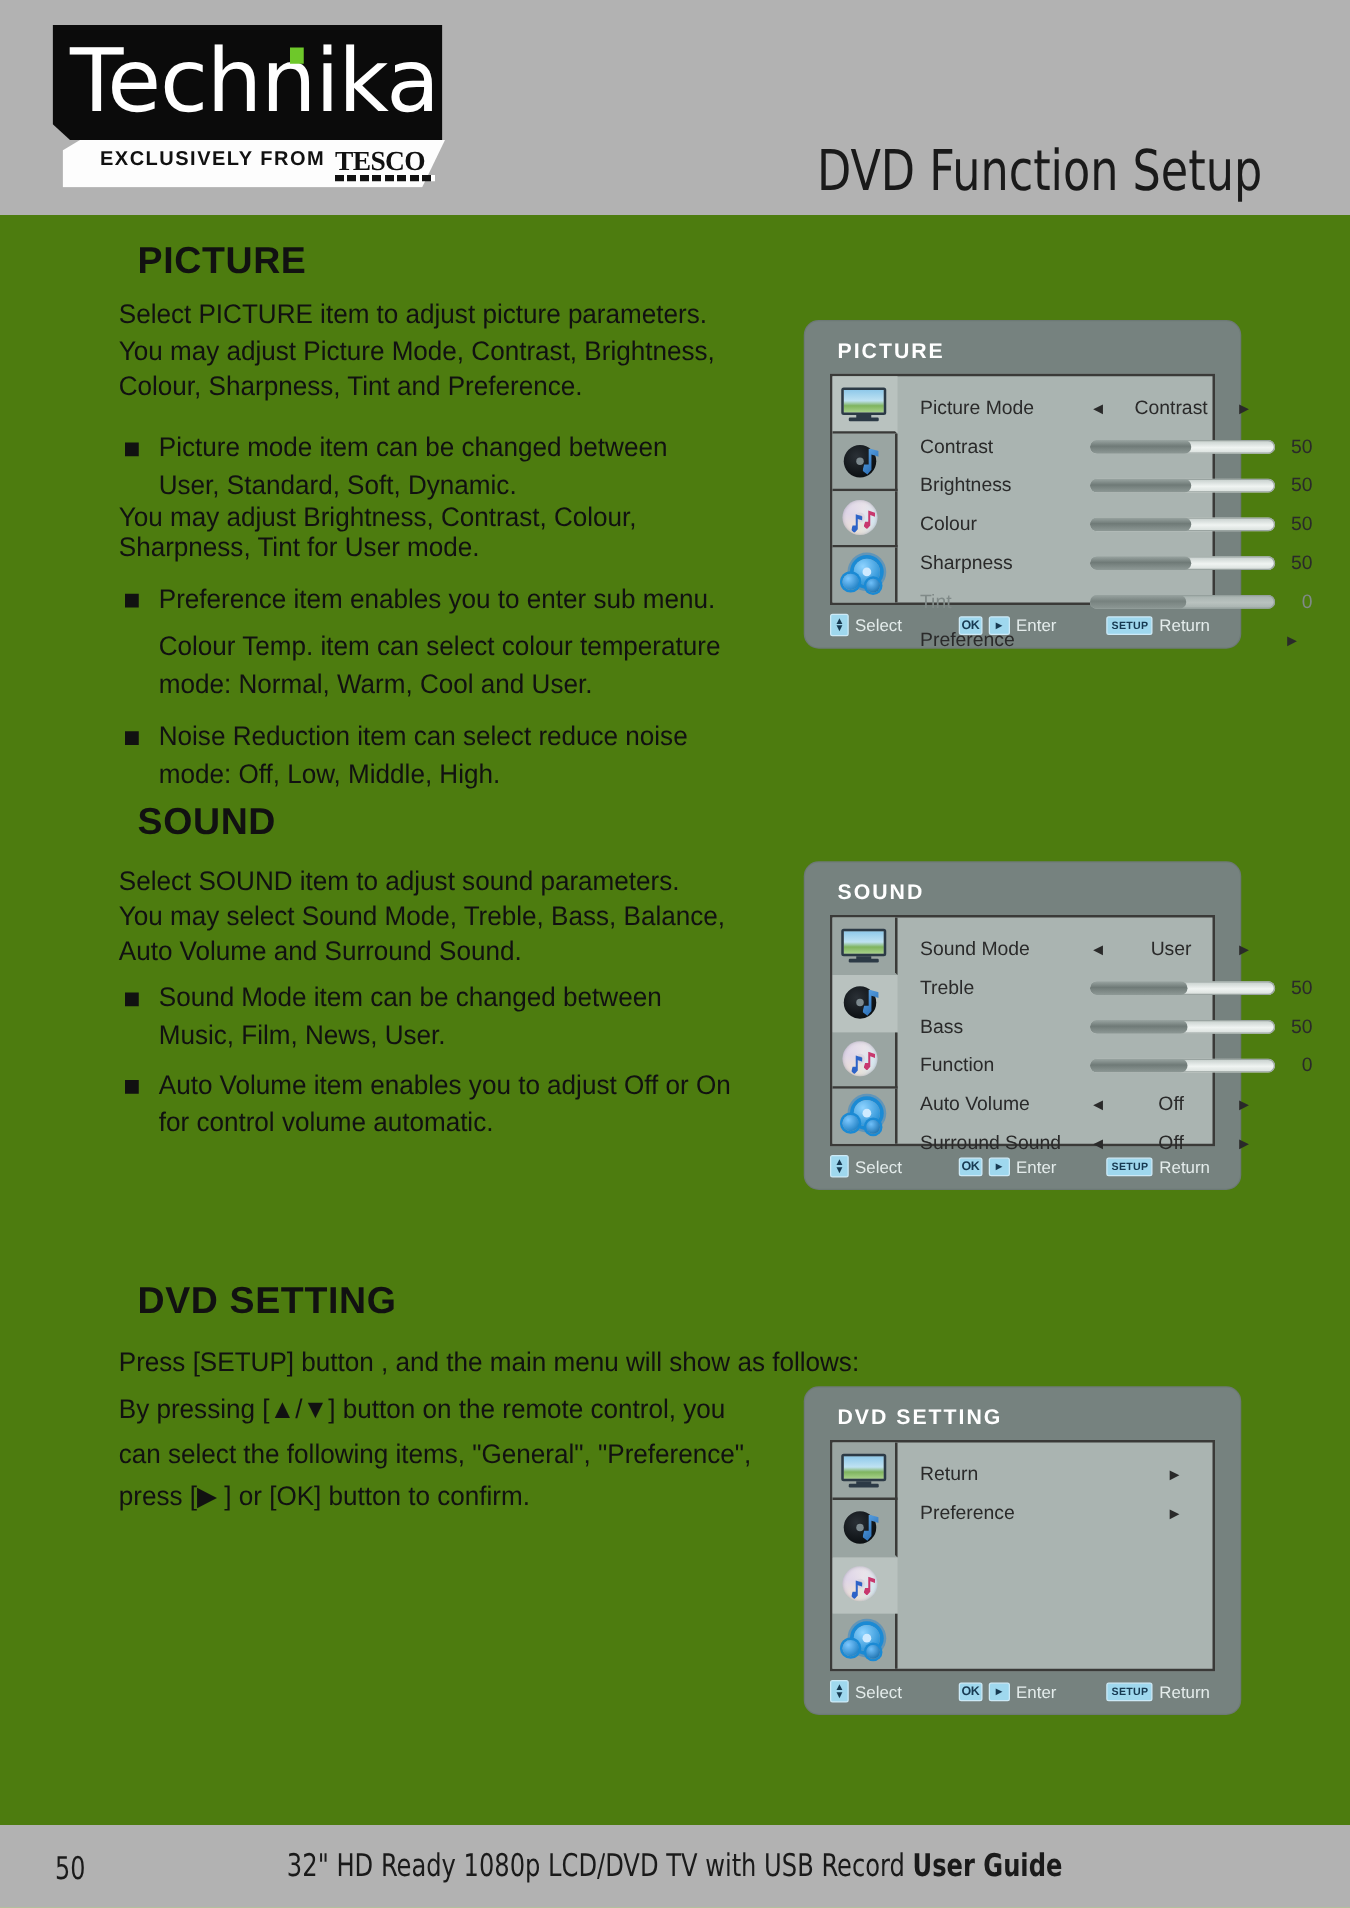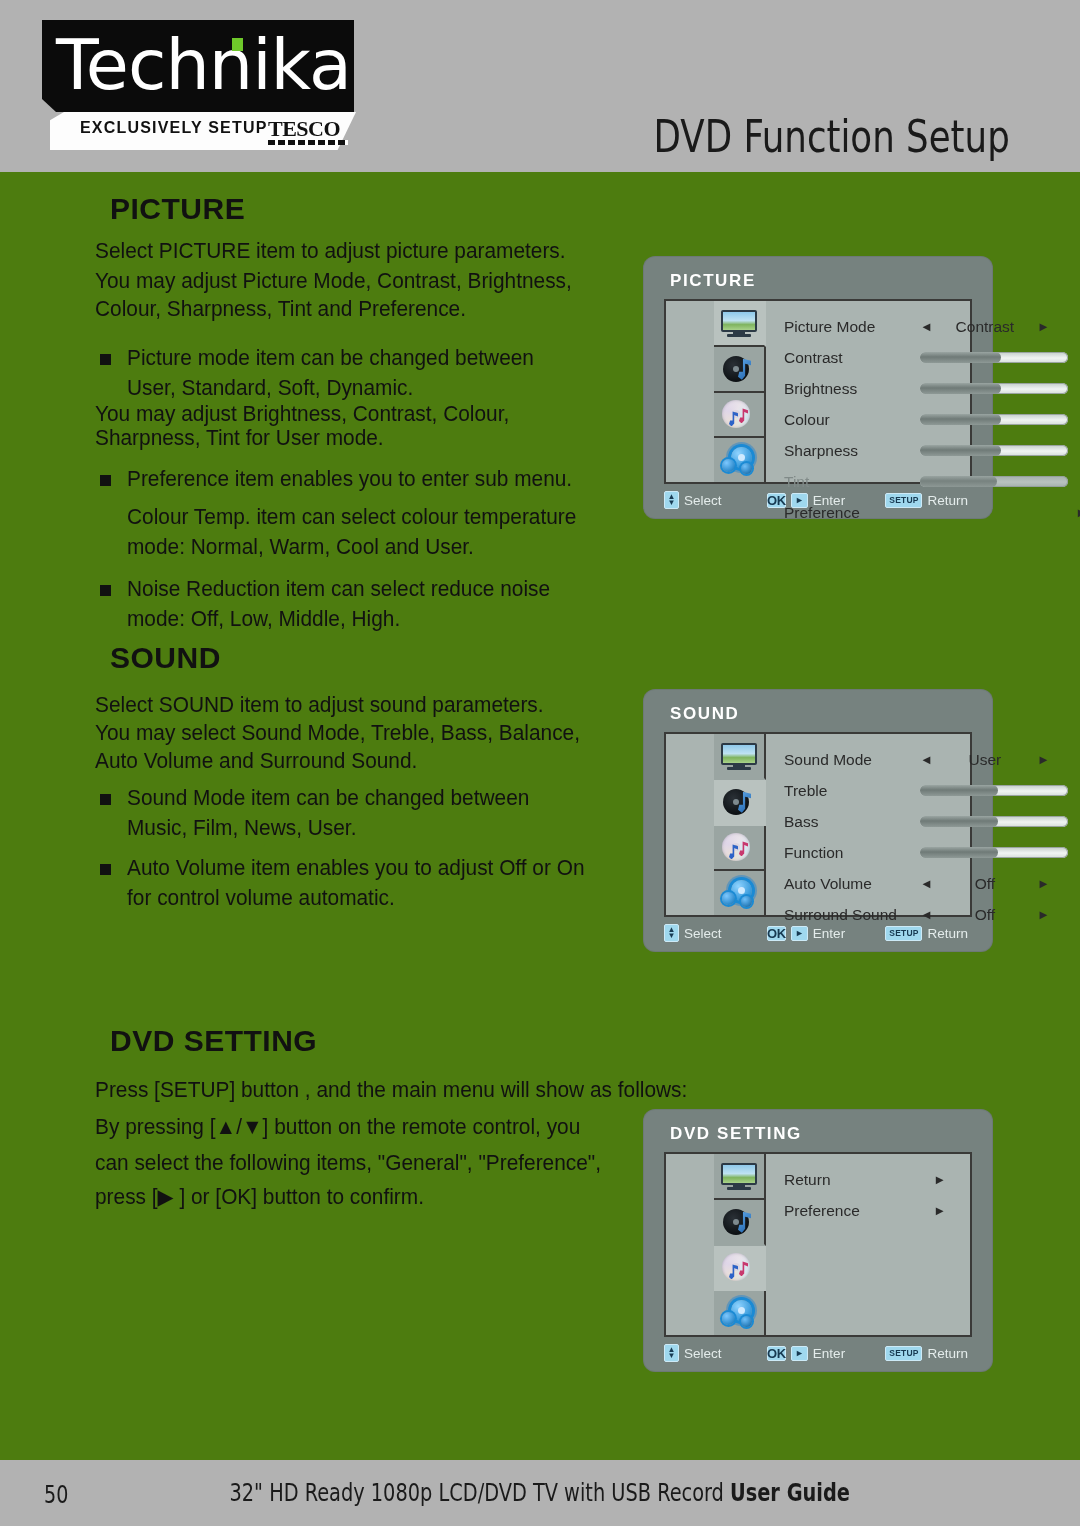--- a/index.html
+++ b/index.html
@@ -100,21 +100,20 @@
     position: absolute; left: 26px; top: 14px;
     color: #ffffff; font-weight: bold; font-size: 17px;
     letter-spacing: 1.6px;
     font-family: "Liberation Sans", sans-serif;
   }
   .osd-body {
     position: absolute; left: 20px; top: 42px; right: 20px; bottom: 34px;
     background: #aab4b1;
     border: 2px solid #3a3a38;
     display: flex;
-    padding-left: 48px;
   }
   .osd-icons {
     width: 52px; flex: 0 0 52px;
     border-right: 0px solid transparent;
     display: flex; flex-direction: column;
   }
   .icon-cell {
     flex: 1 1 0; position: relative;
     border-right: 2px solid #3a3a38;
     border-bottom: 2px solid #3a3a38;
@@ -226,21 +225,21 @@
   
   .osd-foot {
     position: absolute; left: 20px; right: 20px; bottom: 6px; height: 24px;
     display: flex; align-items: center;
     font-size: 13.5px; color: #e4eceb;
     font-family: "Liberation Sans", sans-serif;
   }
   .keybox {
     display: inline-flex; align-items: center; justify-content: center;
     background: #9fd8ee; color: #173a52; border-radius: 2px;
-    font-size: 13px; font-weight: bold; margin-right: 5px;
+    font-size: 10px; font-weight: bold; margin-right: 5px;
     border: 1px solid #cdeaf7;
   }
   .kb-ud { width: 15px; height: 18px; flex-direction: column; line-height: 6px; font-size: 8px; }
   .kb-ok { width: 19px; height: 15px; letter-spacing: -0.3px; }
   .kb-pl { width: 17px; height: 15px; font-size: 9px; }
   .kb-setup { width: 37px; height: 15px; font-size: 8.5px; letter-spacing: 0.2px; }
   .foot-grp { display: flex; align-items: center; }
   .foot-lbl { margin-right: 4px; }
 
   
@@ -267,21 +266,21 @@
 <body>
 
 <div class="page">
 
   <div class="header-band">
     <div class="logo-wrap">
       <div class="logo-black"></div>
       <div class="logo-text">Technika</div>
       <div class="logo-dot"></div>
       <div class="logo-white"></div>
-      <div class="logo-excl">EXCLUSIVELY SETUP</div>
+      <div class="logo-excl">EXCLUSIVELY FROM</div>
       <div class="logo-tesco">TESCO</div>
       <div class="logo-tesco-underline"></div>
     </div>
     <div class="header-title">DVD Function Setup</div>
   </div>
 
   <div class="sec-heading" style="left:110px; top:192px;">PICTURE</div>
 
   <div class="para" style="left:95px; top:236px;">Select  PICTURE item to adjust picture parameters.</div>
   <div class="para" style="left:95px; top:266px;">You may adjust Picture Mode, Contrast, Brightness,</div>

